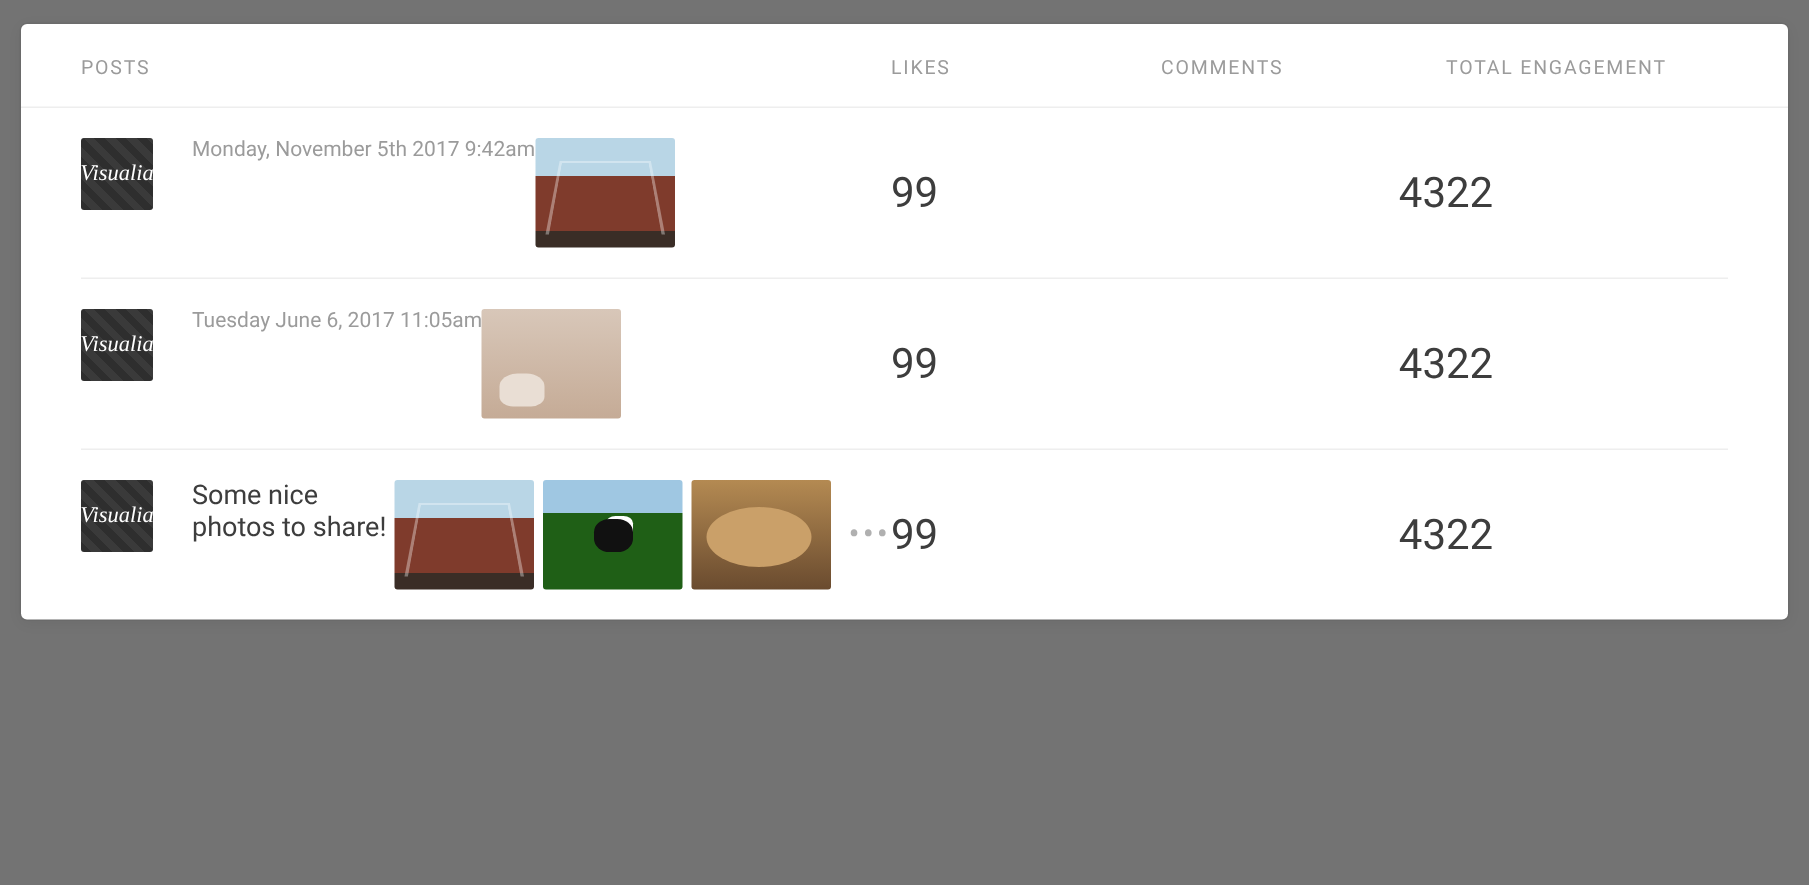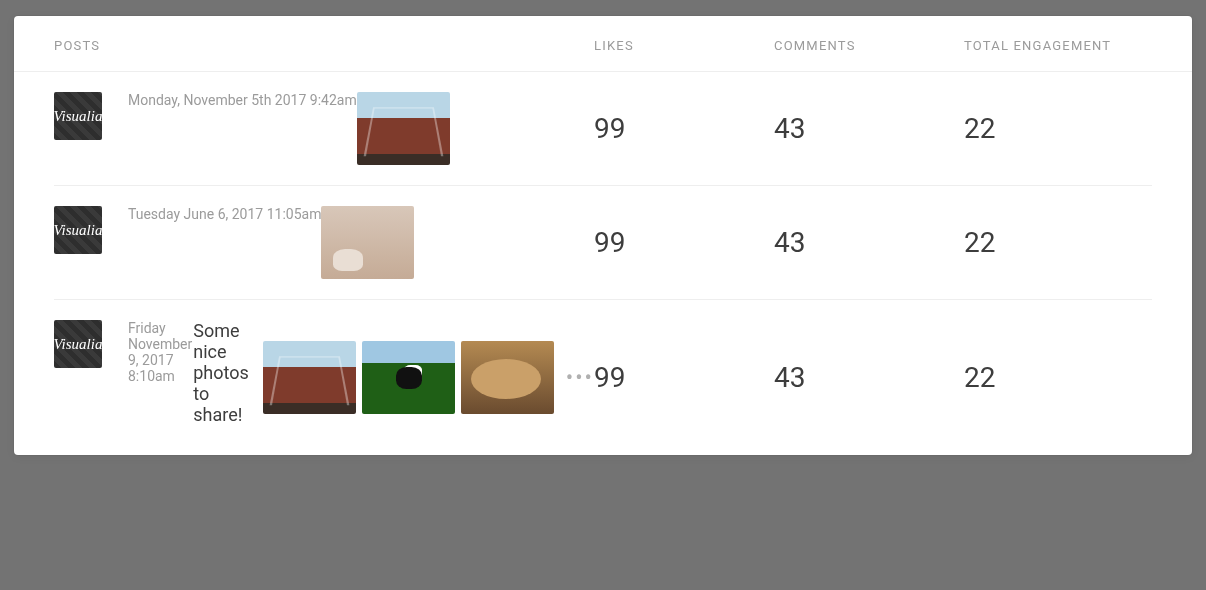--- a/index.html
+++ b/index.html
@@ -25,21 +25,21 @@
   .thumb.bridge::before{content:"";position:absolute;inset:6px 12px;border:2px solid rgba(255,255,255,0.35);transform:perspective(140px) rotateX(38deg);border-bottom:none;}
   .thumb.cat{background:linear-gradient(#d8c7b9,#c5ab96);position:relative;}
   .thumb.cat::after{content:"";position:absolute;left:12px;bottom:8px;width:30px;height:22px;border-radius:40% 40% 30% 30%;background:#e9ded4;}
   .thumb.field{background:linear-gradient(#9fc7e2 0 30%,#1f5f16 30% 100%);position:relative;}
   .thumb.field::after{content:"";position:absolute;left:34px;top:26px;width:26px;height:22px;border-radius:40%;background:#111;box-shadow:4px -6px 0 -4px #fff;}
   .thumb.dog{background:linear-gradient(#b48a52,#6a4b2f);position:relative;}
   .thumb.dog::after{content:"";position:absolute;left:10px;top:18px;width:70px;height:40px;border-radius:50%;background:#caa069;}
   .more{color:#b0b0b0;font-size:22px;letter-spacing:2px;padding-left:6px;}
   .num{font-size:28px;color:#3d3d3d;}
   .num-likes{flex:0 0 180px;}
-  .num-comments{flex:0 0 190px;}
+  .num-comments{flex:0 0 190px;text-align:right;}
   .num-total{flex:0 0 200px;}
 </style>
 </head>
 <body>
 
 <div class="page">
   <div class="card">
 
     <div class="header-row">
       <div class="hlabel col-posts">POSTS</div>
@@ -77,21 +77,20 @@
         </div>
         <div class="num num-likes">99</div>
         <div class="num num-comments">43</div>
         <div class="num num-total">22</div>
       </div>
 
       <div class="row">
         <div class="post-cell">
           <div class="avatar">Visualia</div>
           <div class="post-body">
-            <div class="timestamp">Friday November 9, 2017 8:10am</div>
             <div class="post-title">Some nice photos to share!</div>
             <div class="thumbs">
               <div class="thumb bridge"></div>
               <div class="thumb field"></div>
               <div class="thumb dog"></div>
               <span class="more">•••</span>
             </div>
           </div>
         </div>
         <div class="num num-likes">99</div>

